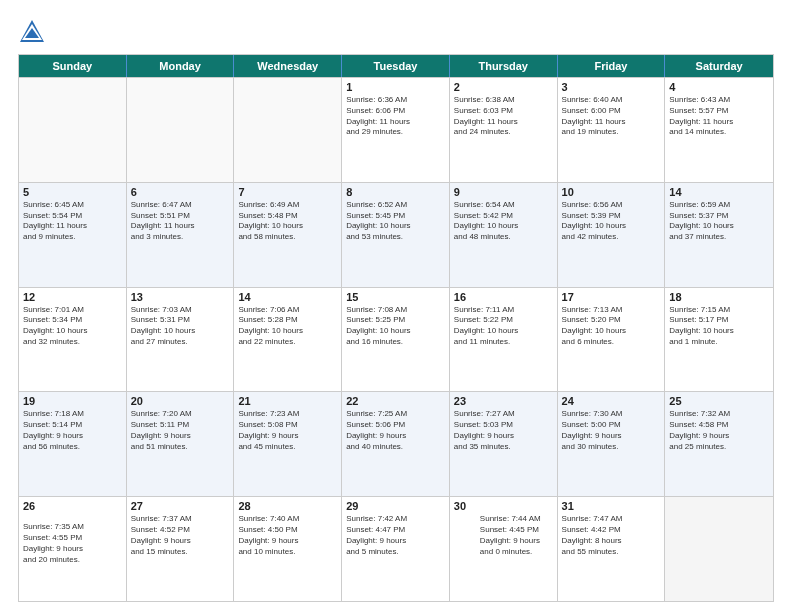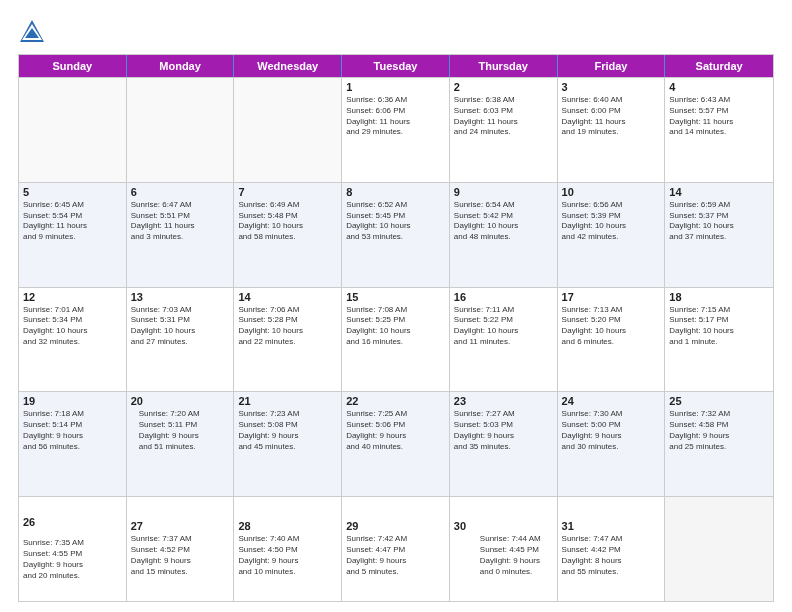--- a/index.html
+++ b/index.html
@@ -58,21 +58,21 @@
     }
     .calendar {
       flex: 1;
       display: flex;
       flex-direction: column;
       border: 1px solid #ccc;
     }
     .cal-header-row {
       display: grid;
       grid-template-columns: repeat(7, 1fr);
-      background: #a21caf;
+      background: #0f766e;
     }
     .cal-header-cell {
       color: #fff;
       font-size: 11px;
       font-weight: bold;
       padding: 5px 4px;
       text-align: center;
       border-right: 1px solid #4a8dd0;
     }
     .cal-header-cell:last-child { border-right: none; }
@@ -104,21 +104,20 @@
       margin-bottom: 2px;
       color: #222;
     }
     .cell-info {
       font-size: 8px;
       line-height: 1.35;
       color: #333;
     }
     .cal-week:last-child .cal-cell {
       background: #f5f5f5;
-      justify-content: center;
     }
     .cal-week:nth-child(odd) .cal-cell:not(.empty) {
       background: #fff;
     }
     .cal-week:nth-child(even) .cal-cell:not(.empty) {
       background: #f0f4fa;
     }
   </style>
 </head>
 <body>
@@ -291,21 +290,21 @@
         <div class="cal-week">
           <div class="cal-cell">
             <div class="cell-day">19</div>
             <div class="cell-info" style="white-space: pre-line;">Sunrise: 7:18 AM
 Sunset: 5:14 PM
 Daylight: 9 hours
 and 56 minutes.</div>
           </div>
           <div class="cal-cell">
             <div class="cell-day">20</div>
-            <div class="cell-info" style="white-space: pre-line; margin-left: 8px;">Sunrise: 7:20 AM
+            <div class="cell-info" style="white-space: pre-line;">Sunrise: 7:20 AM
 Sunset: 5:11 PM
 Daylight: 9 hours
 and 51 minutes.</div>
           </div>
           <div class="cal-cell">
             <div class="cell-day">21</div>
             <div class="cell-info" style="white-space: pre-line;">Sunrise: 7:23 AM
 Sunset: 5:08 PM
 Daylight: 9 hours
 and 45 minutes.</div>

